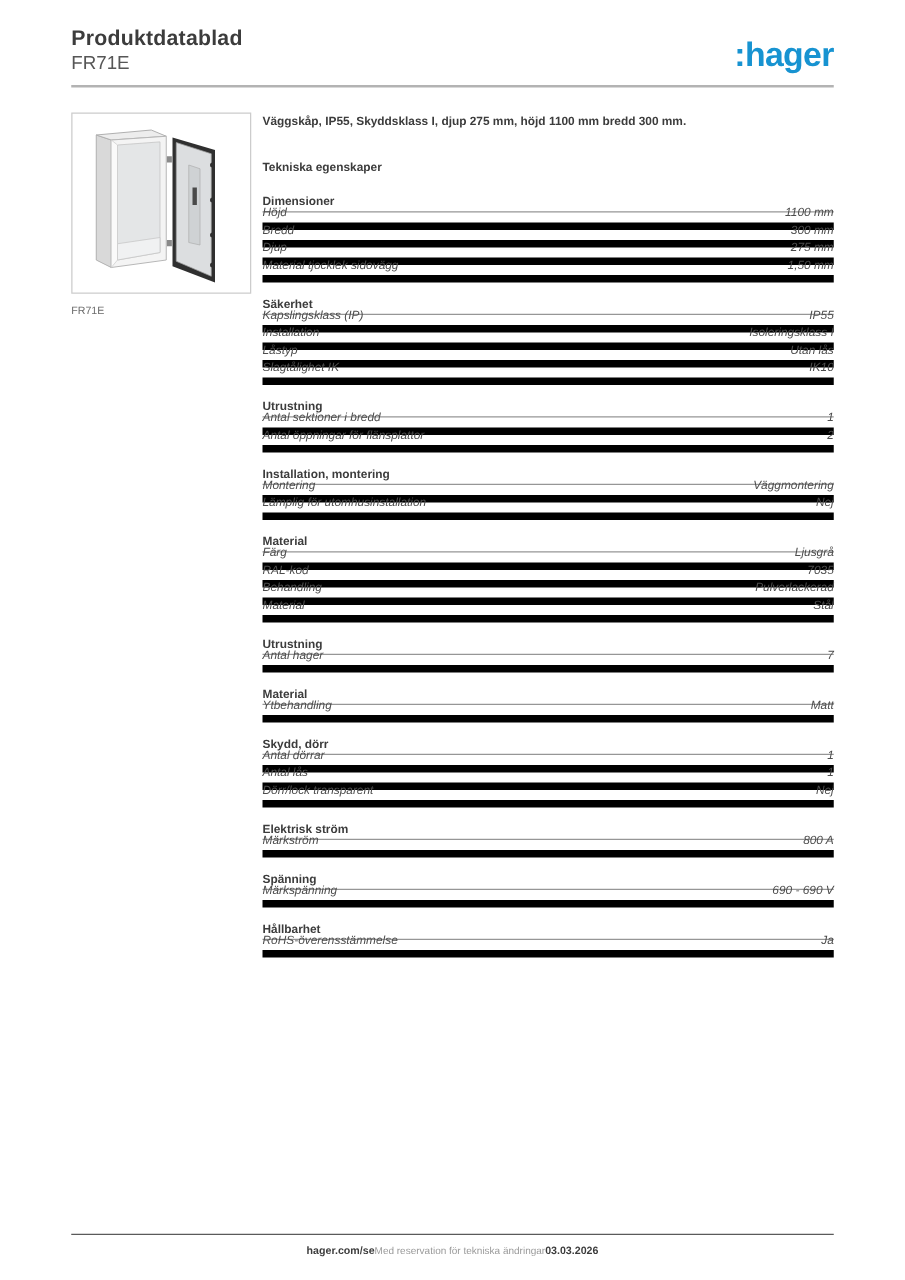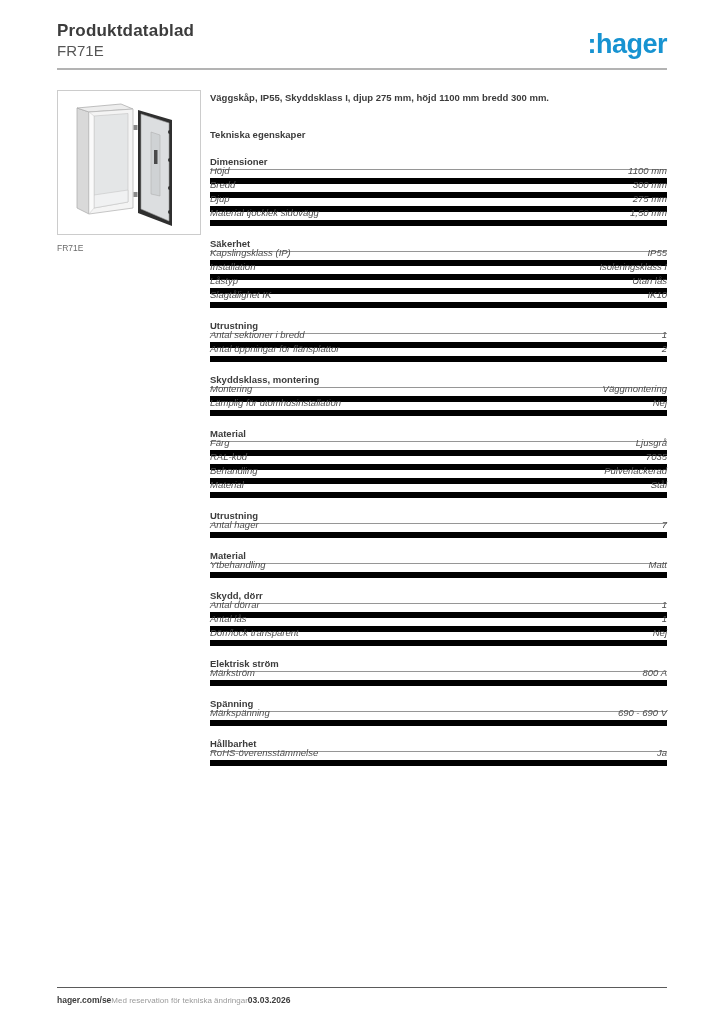--- a/index.html
+++ b/index.html
@@ -56,21 +56,21 @@
   .row-label { padding-bottom: 1px; }
   .row-value { padding-bottom: 1px; text-align: right; white-space: nowrap; }
 
   
   .footer-rule {
     position: absolute; left: 57px; right: 57px; top: 987px;
     border-top: 1.5px solid #5a5a5a;
   }
   .footer {
     position: absolute; left: 57px; right: 57px; top: 995px;
-    display: flex; justify-content: flex-start; align-items: baseline;
+    display: flex; justify-content: center; align-items: baseline;
   }
   .footer-site { font-size: 8.5px; font-weight: bold; color: #3c3c3c; }
   .footer-disclaimer { font-size: 8px; color: #9a9a9a; }
   .footer-date { font-size: 8.5px; font-weight: bold; color: #3c3c3c; }
 </style>
 </head>
 <body>
 
 <div class="page">
 
@@ -183,21 +183,21 @@
   </div>
 
   <div class="spec-row">
     <span class="row-label">Antal öppningar för flänsplattor</span>
     <span class="row-value">2</span>
   </div>
 </div>
   </section>
 
   <section class="spec-section">
-    <h3 class="section-title">Skyddsklass, montering</h3>
+    <h3 class="section-title">Installation, montering</h3>
     <div class="rows">
   <div class="spec-row">
     <span class="row-label">Montering</span>
     <span class="row-value">Väggmontering</span>
   </div>
 
   <div class="spec-row">
     <span class="row-label">Lämplig för utomhusinstallation</span>
     <span class="row-value">Nej</span>
   </div>

